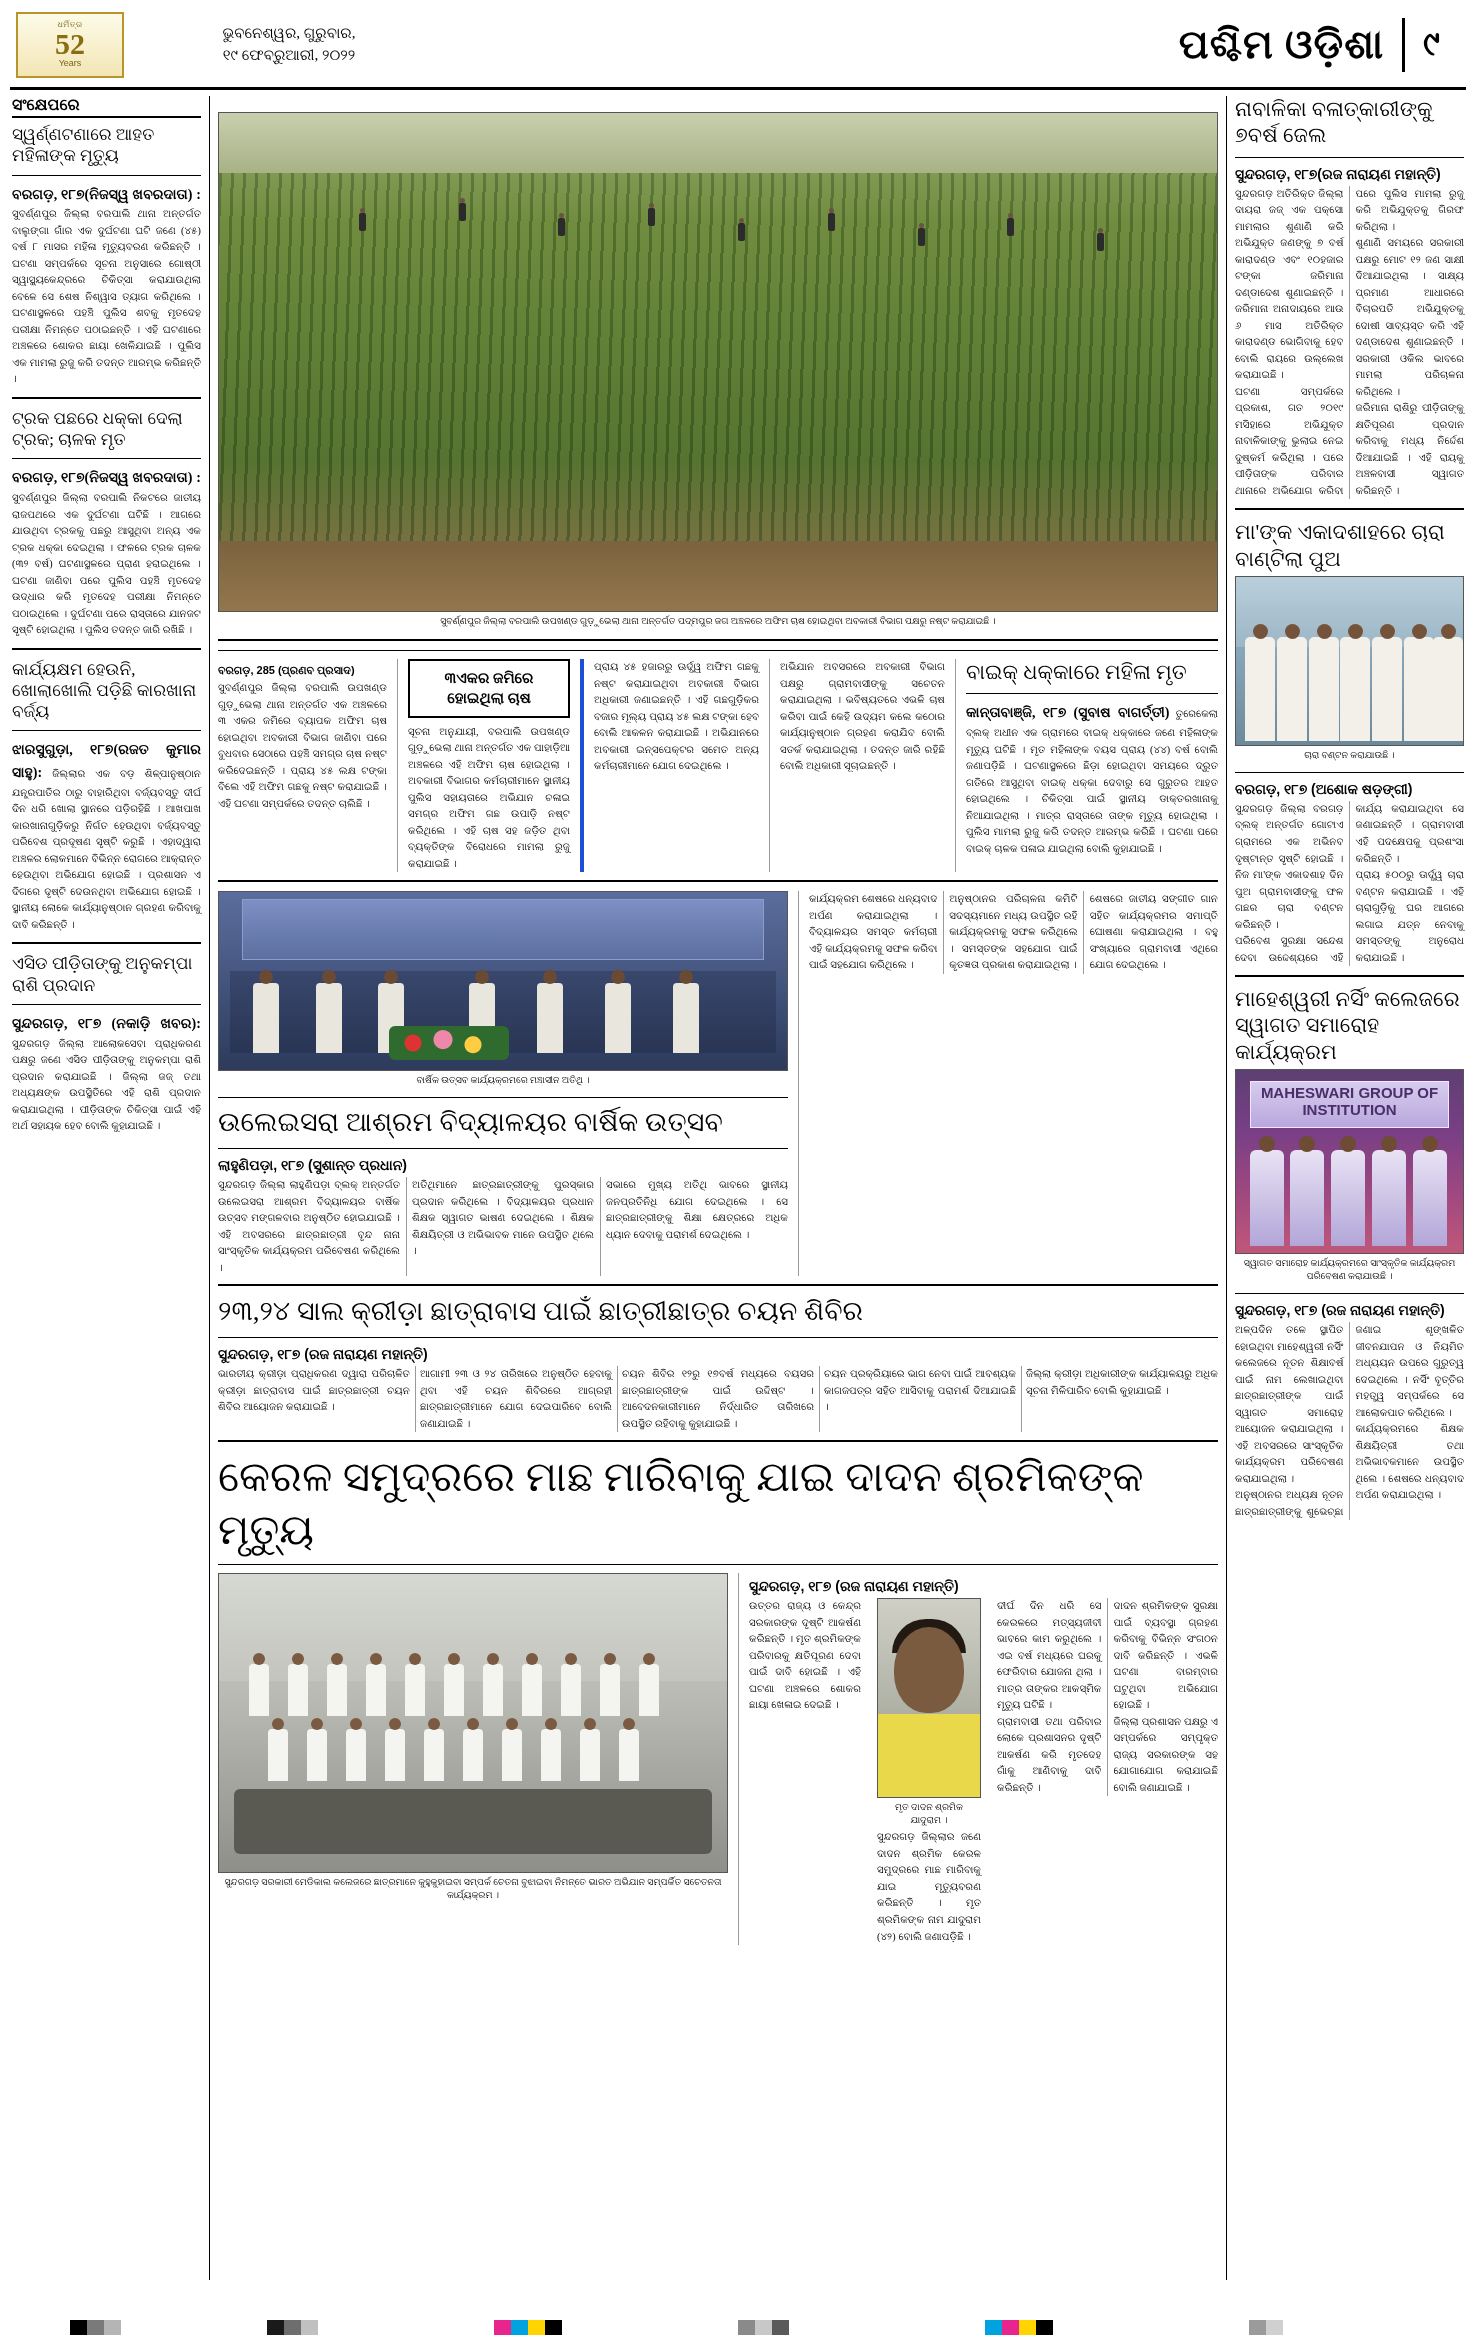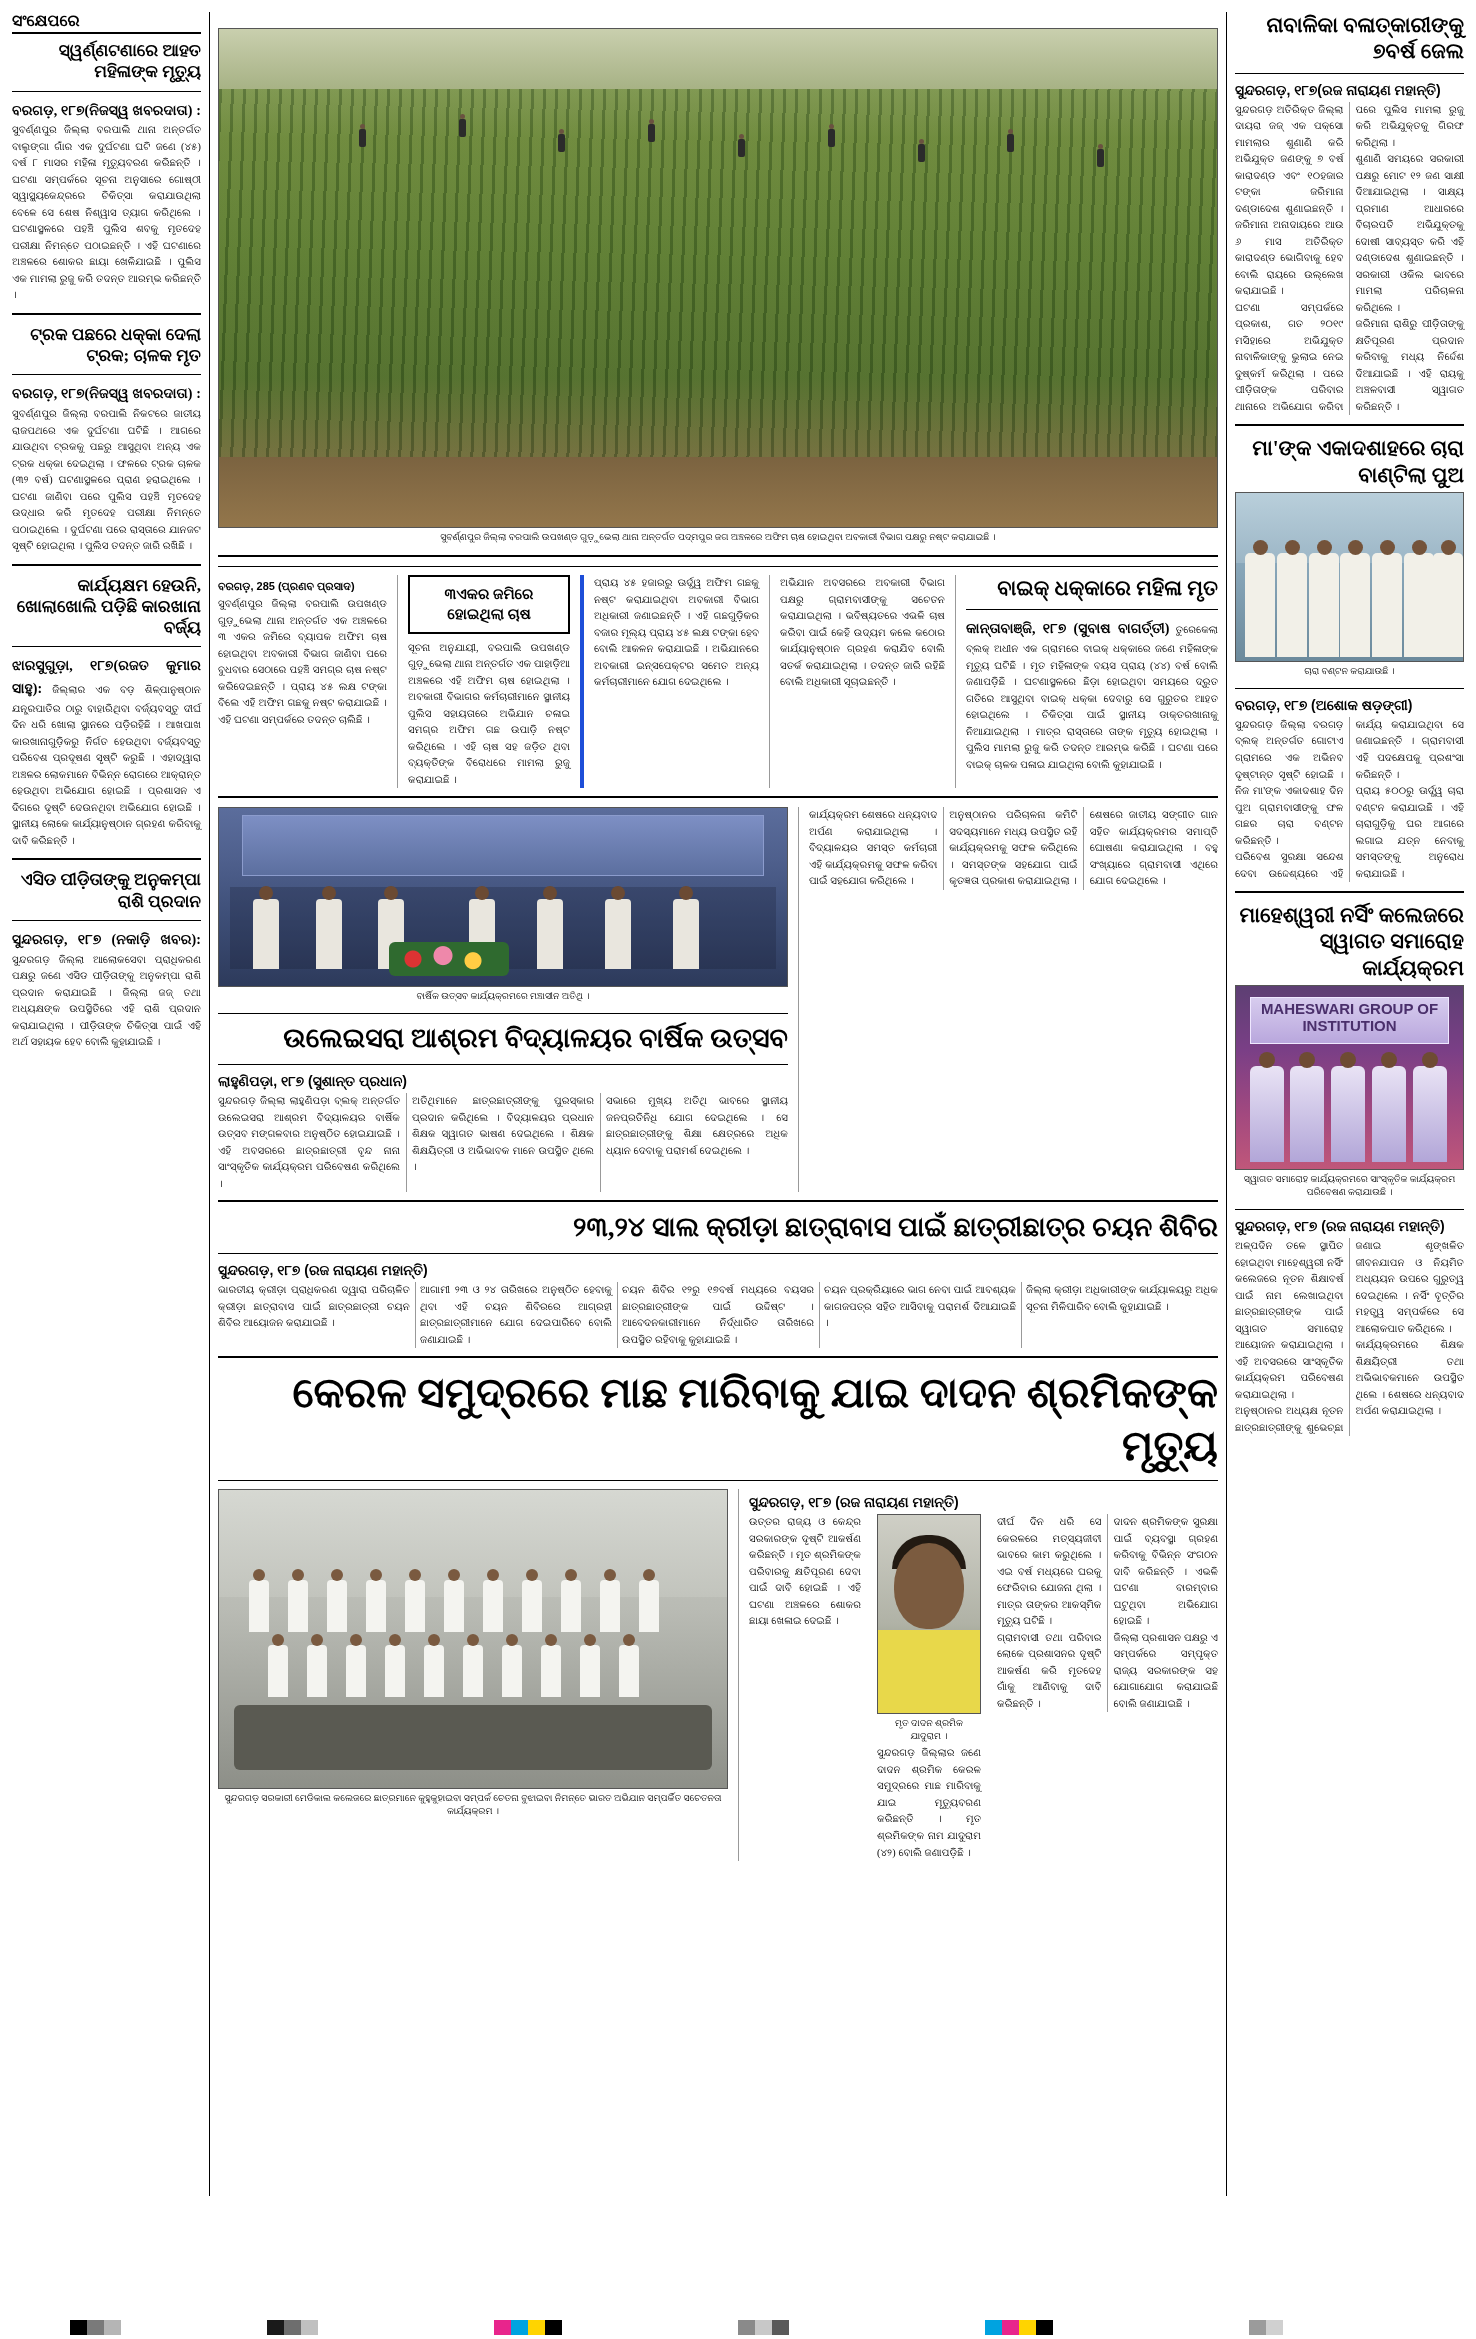--- a/index.html
+++ b/index.html
@@ -67,21 +67,21 @@
   .content {
     display: flex;
     gap: 0;
     padding-top: 6px;
     height: 2190px;
   }
   .col-left   { width: 200px; flex: 0 0 200px; padding: 0 8px 0 2px; border-right: 1px solid #000; }
   .col-mid    { width: 1016px; flex: 0 0 1016px; padding: 16px 8px; }
   .col-right  { width: 244px; flex: 1 1 auto; padding: 0 2px 0 8px; border-left: 1px solid #000; }
 
-  .hl { font-weight: bold; line-height: 1.25; text-align: right; font-family: "Liberation Serif", serif;}
+  .hl { font-weight: normal; line-height: 1.25; text-align: left; font-family: "Liberation Serif", serif;}
   .h-sm   { font-size: 17px; }
   .h-md   { font-size: 21px; }
   .h-lg   { font-size: 27px; }
   .h-xl   { font-size: 42px; }
   .h-xxl  { font-size: 40px; }
 
   .byline {
     font-size: 14px;
     font-weight: bold;
     margin: 5px 0 3px 0;
@@ -184,20 +184,33 @@
     height: 16px; display: flex; align-items: center;
   }
   .cb-group { display: flex; margin-right: 26px; }
   .cb { width: 17px; height: 15px; }
 </style>
 </head>
 <body>
 
 <div class="page">
 
+  <div class="masthead">
+    <div class="logo-badge">
+      <div class="lb-top">ଧର୍ମିତ୍ର</div>
+      <div class="lb-num">52</div>
+      <div class="lb-years">Years</div>
+    </div>
+    <div class="masthead-date" style="white-space:pre-line">ଭୁବନେଶ୍ୱର, ଗୁରୁବାର,
+୧୯ ଫେବ୍ରୁଆରୀ, ୨୦୨୨</div>
+    <div class="masthead-spacer"></div>
+    <div class="masthead-title">ପଶ୍ଚିମ ଓଡ଼ିଶା</div>
+    <div class="masthead-sep"></div>
+    <div class="masthead-pageno">୯</div>
+  </div>
 
   <div class="content">
 
     <div class="col-left">
 
       <div class="section-label">ସଂକ୍ଷେପରେ</div>
 
       <div>
         <div class="hl h-sm">ସ୍ୱର୍ଣ୍ଣଟଣାରେ ଆହତ ମହିଳାଙ୍କ ମୃତ୍ୟୁ</div>
         <div class="rule"></div>

